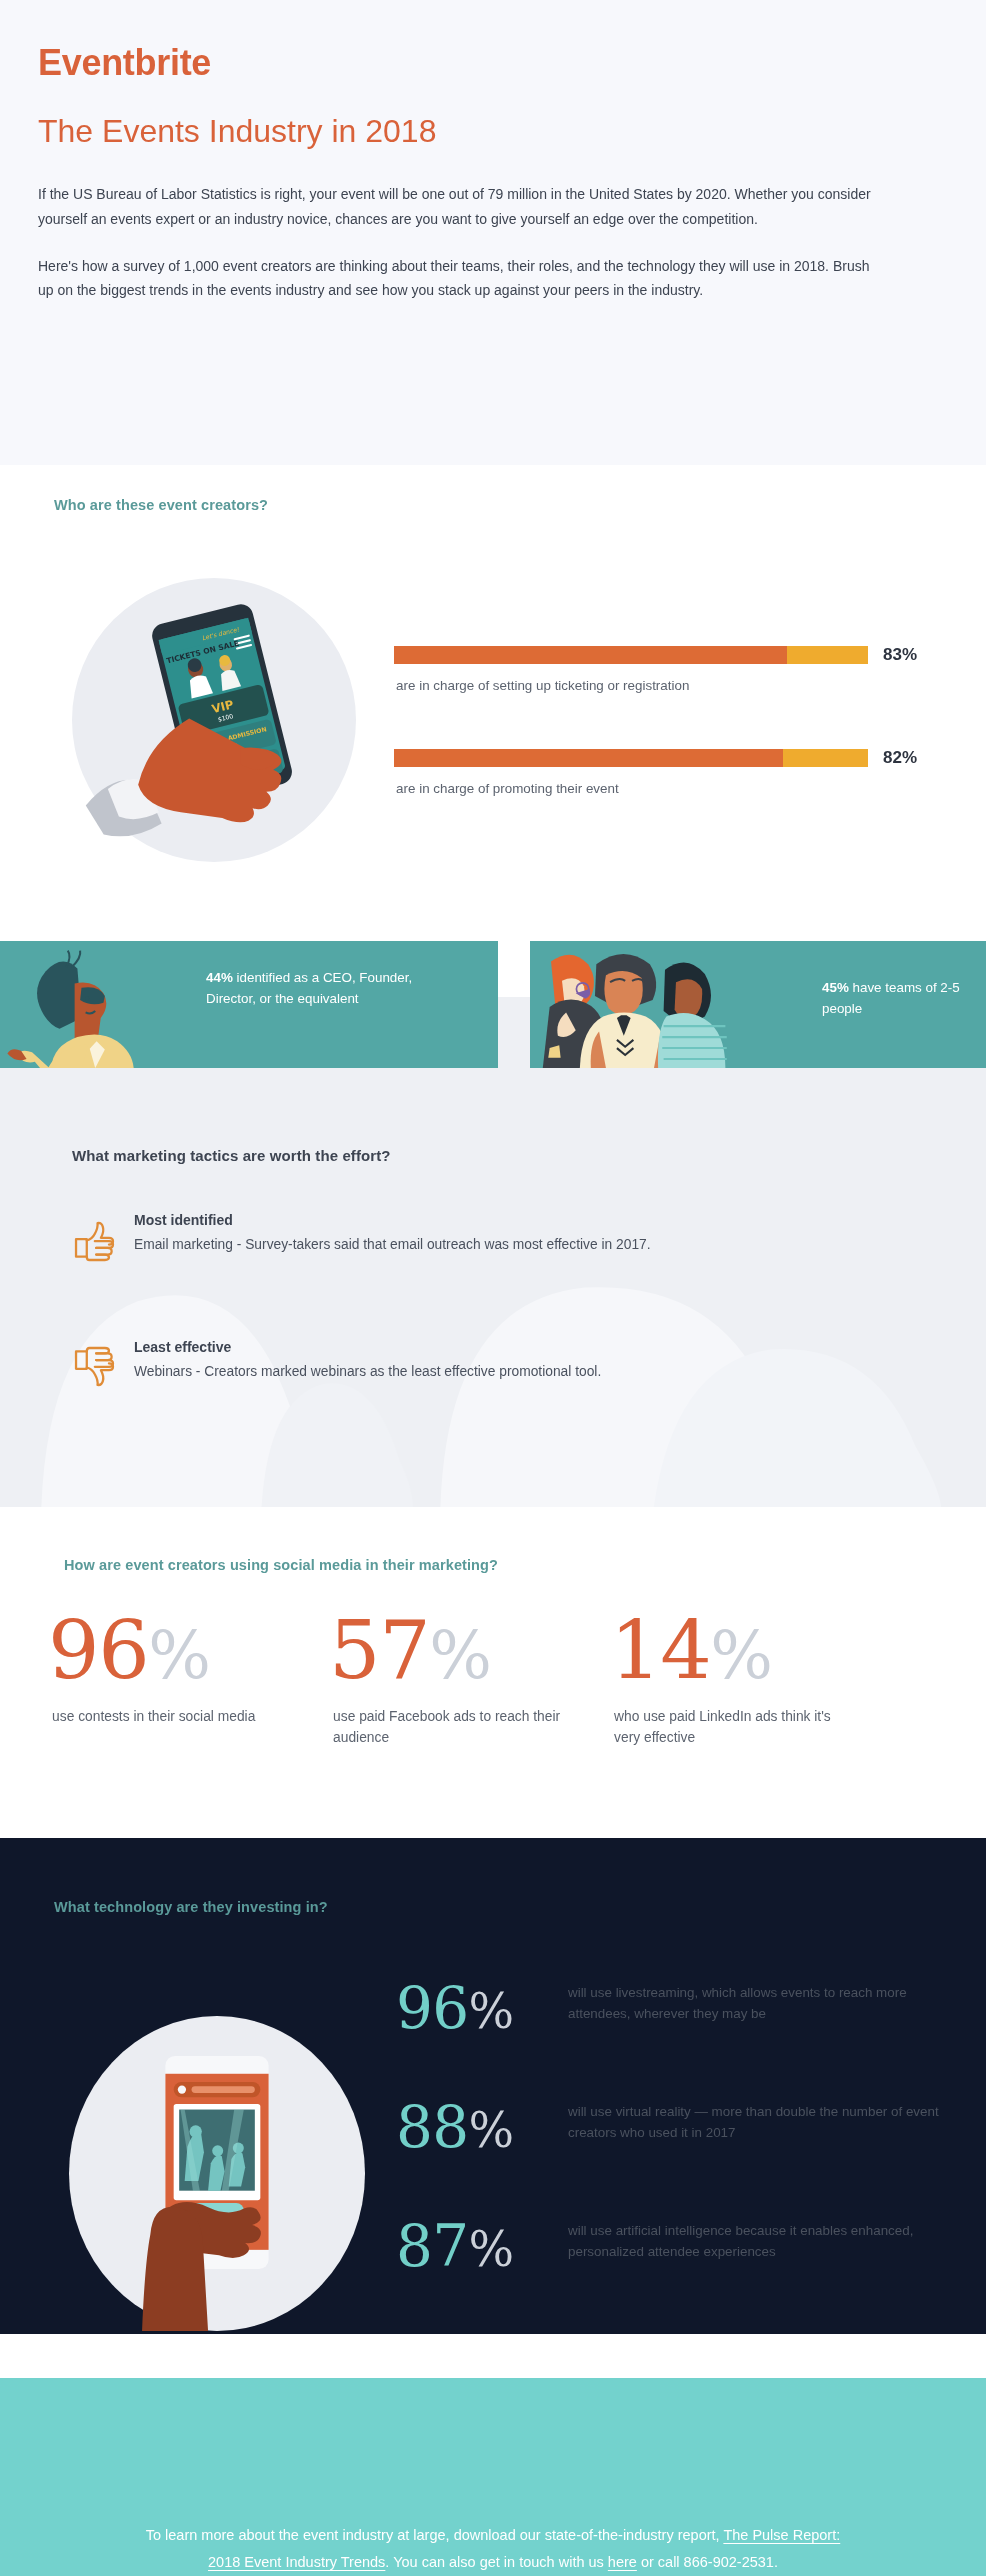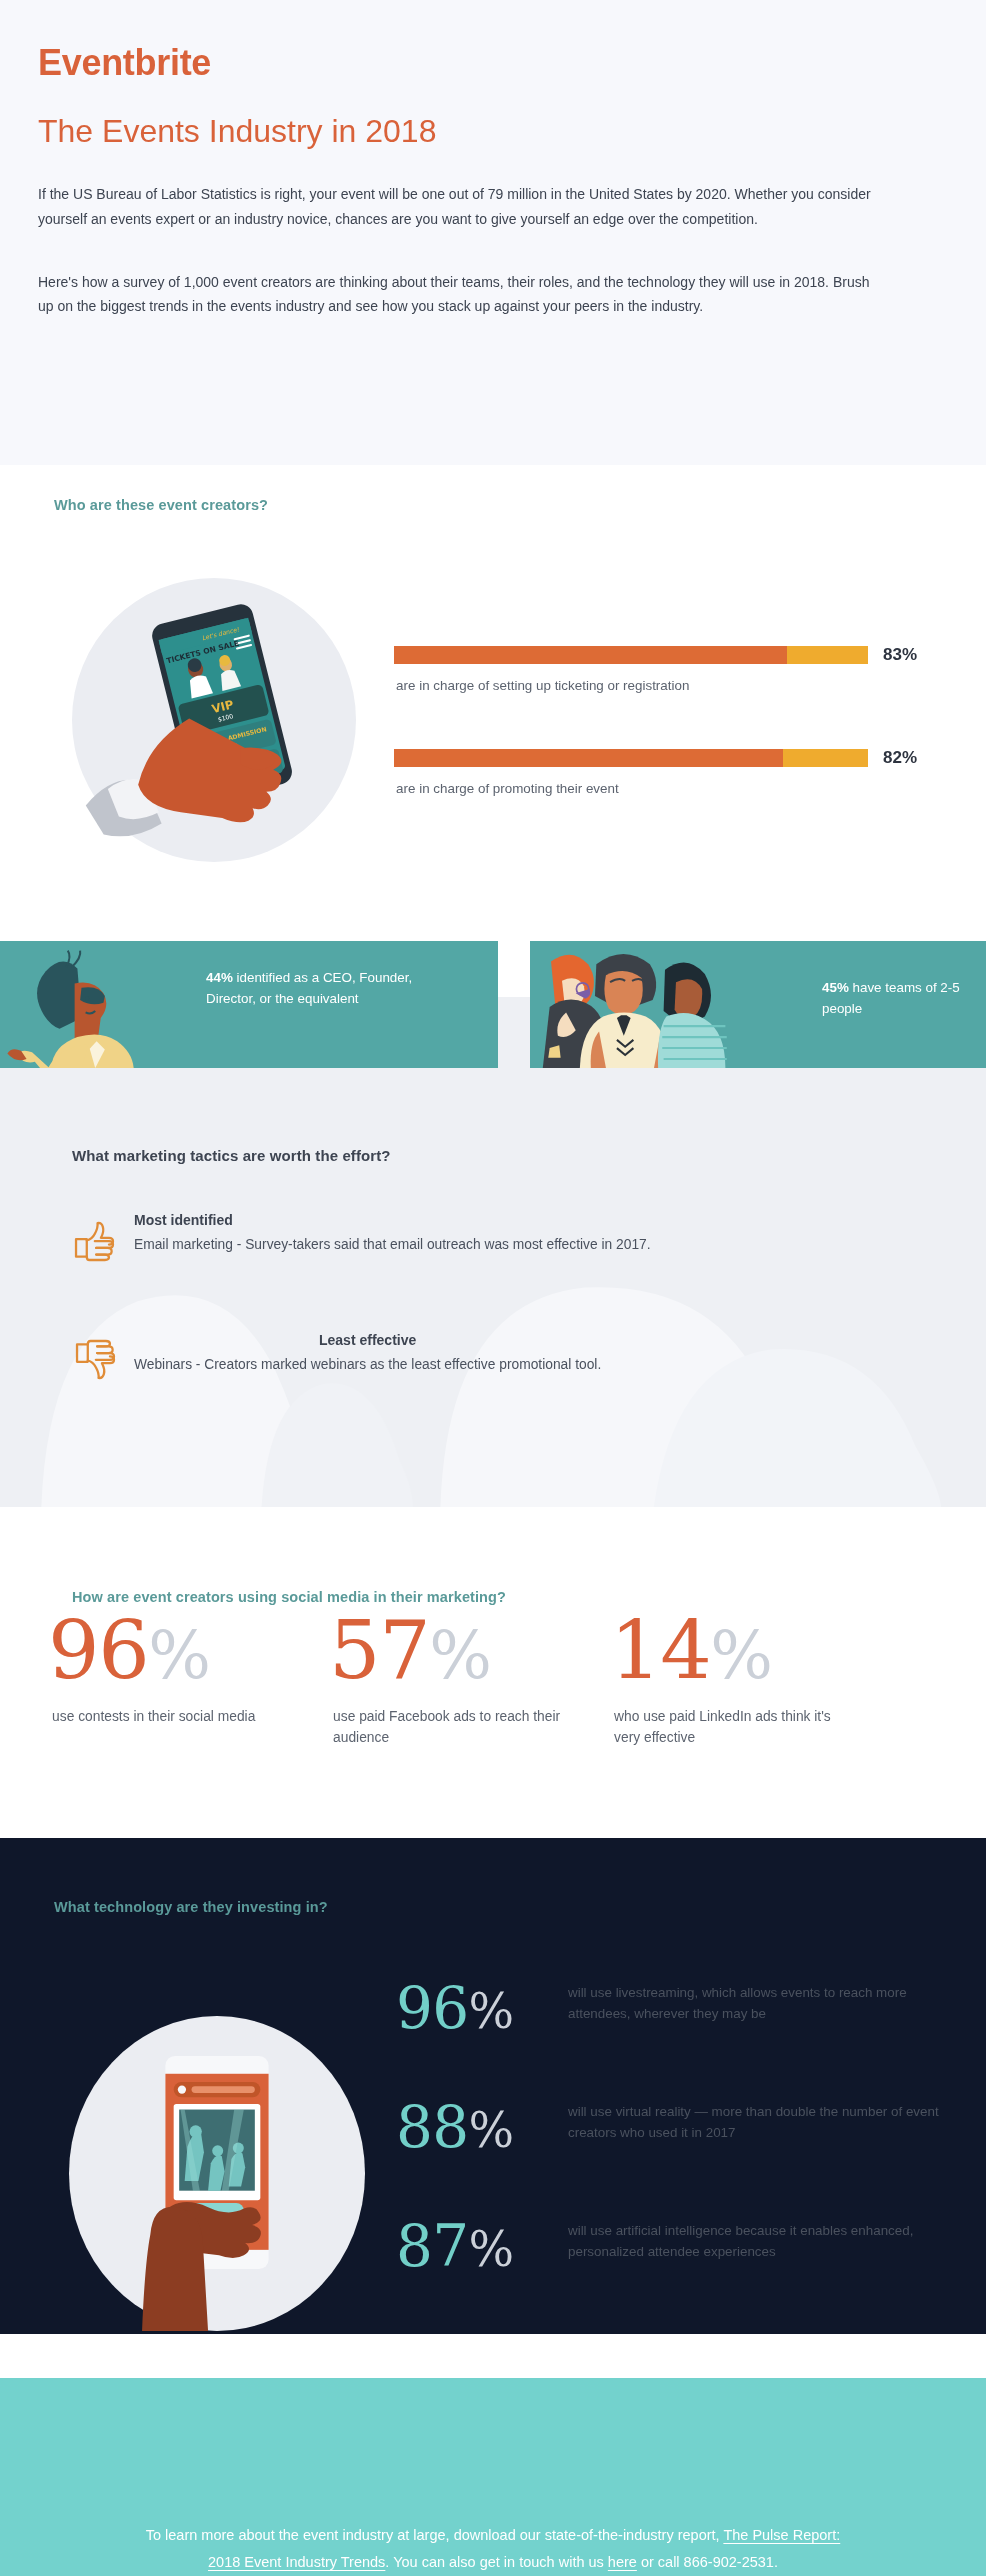--- a/index.html
+++ b/index.html
@@ -38,21 +38,21 @@
     letter-spacing: 0px;
     line-height: 1.15;
   }
   .intro-p {
     margin-top: 33px;
     font-size: 14px;
     line-height: 1.74;
     color: #3d4451;
     max-width: 836px;
   }
-  .intro-p + .intro-p { margin-top: 39px; }
+  .intro-p + .intro-p { margin-top: 23px; }
 
   
   .sec-head-teal {
     font-size: 14.5px;
     font-weight: bold;
     color: #5a9a99;
     letter-spacing: 0.1px;
   }
   .sec-head-dark {
     font-size: 15px;
@@ -132,38 +132,38 @@
     background: #eef0f4;
     overflow: hidden;
   }
   .wm { position: absolute; fill: #f6f7fa; }
   .tactics .sec-head-dark { position: absolute; left: 72px; top: 73px; z-index: 2; }
   .tactic {
     position: absolute; left: 72px; z-index: 2;
     display: flex; gap: 18px; width: 791px;
   }
   .tactic-1 { top: 138px; }
-  .tactic-2 { top: 258px; text-align: center; }
+  .tactic-2 { top: 265px; }
   .tactic-icon { width: 44px; flex: 0 0 44px; padding-top: 6.9px; }
   .tactic-title {
     font-size: 14px; font-weight: bold; color: #3d4451;
     margin-bottom: 6.2px;
   }
   .tactic-body {
     font-size: 13.8px; line-height: 1.62; color: #4a515e;
     max-width: 564px;
   }
 
   
   .social {
     position: absolute; left: 0; top: 1507px;
     width: 986px; height: 330px;
     background: #ffffff;
   }
-  .social .sec-head-teal { position: absolute; left: 72px; top: 50px; margin-top: 32px; }
+  .social .sec-head-teal { position: absolute; left: 64px; top: 50px; }
   .stat-cols {
     position: absolute; left: 48px; top: 103px;
     display: flex; gap: 0px;
   }
   .stat-col { width: 281px; }
   .stat-num {
     font-family: "DejaVu Serif", serif;
     font-weight: 300;
     font-size: 81px;
     line-height: 1;

